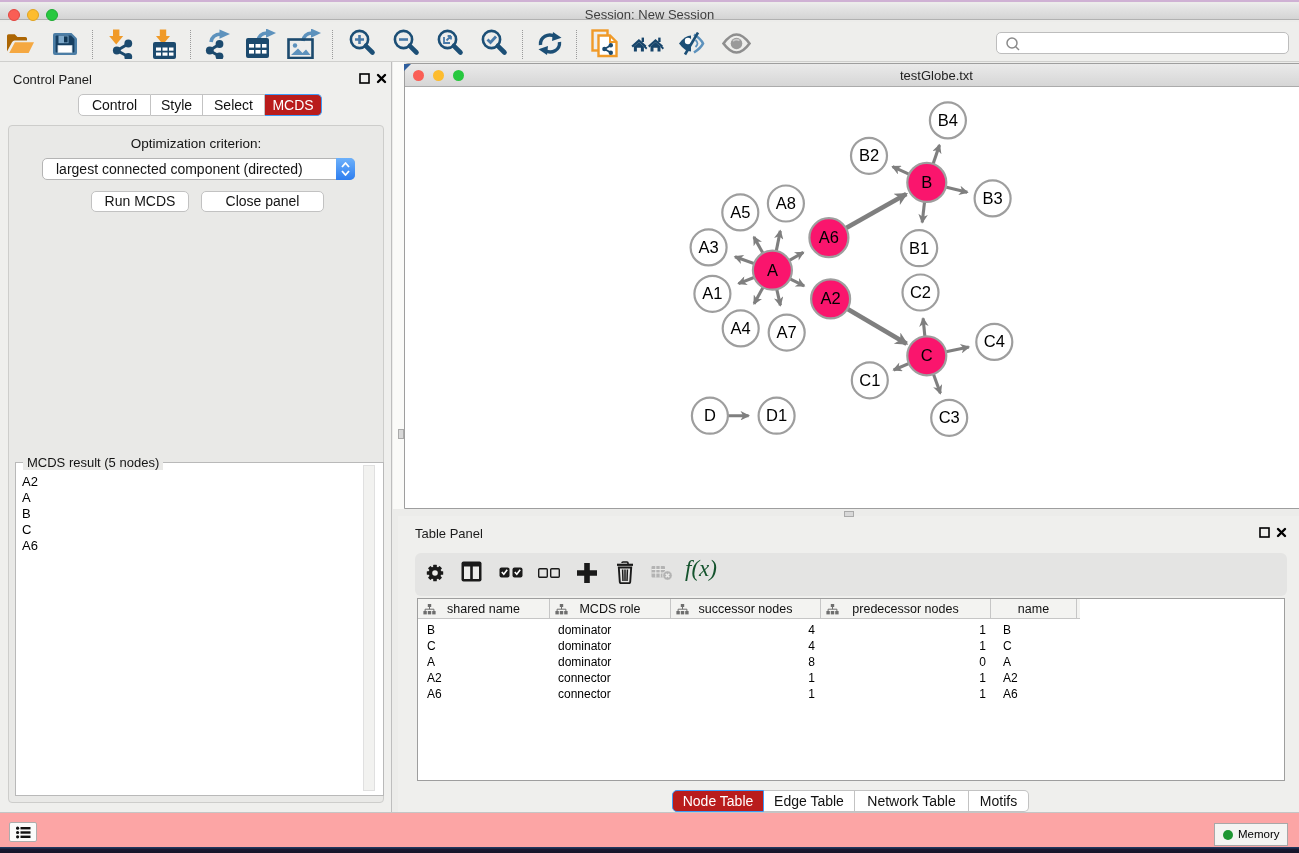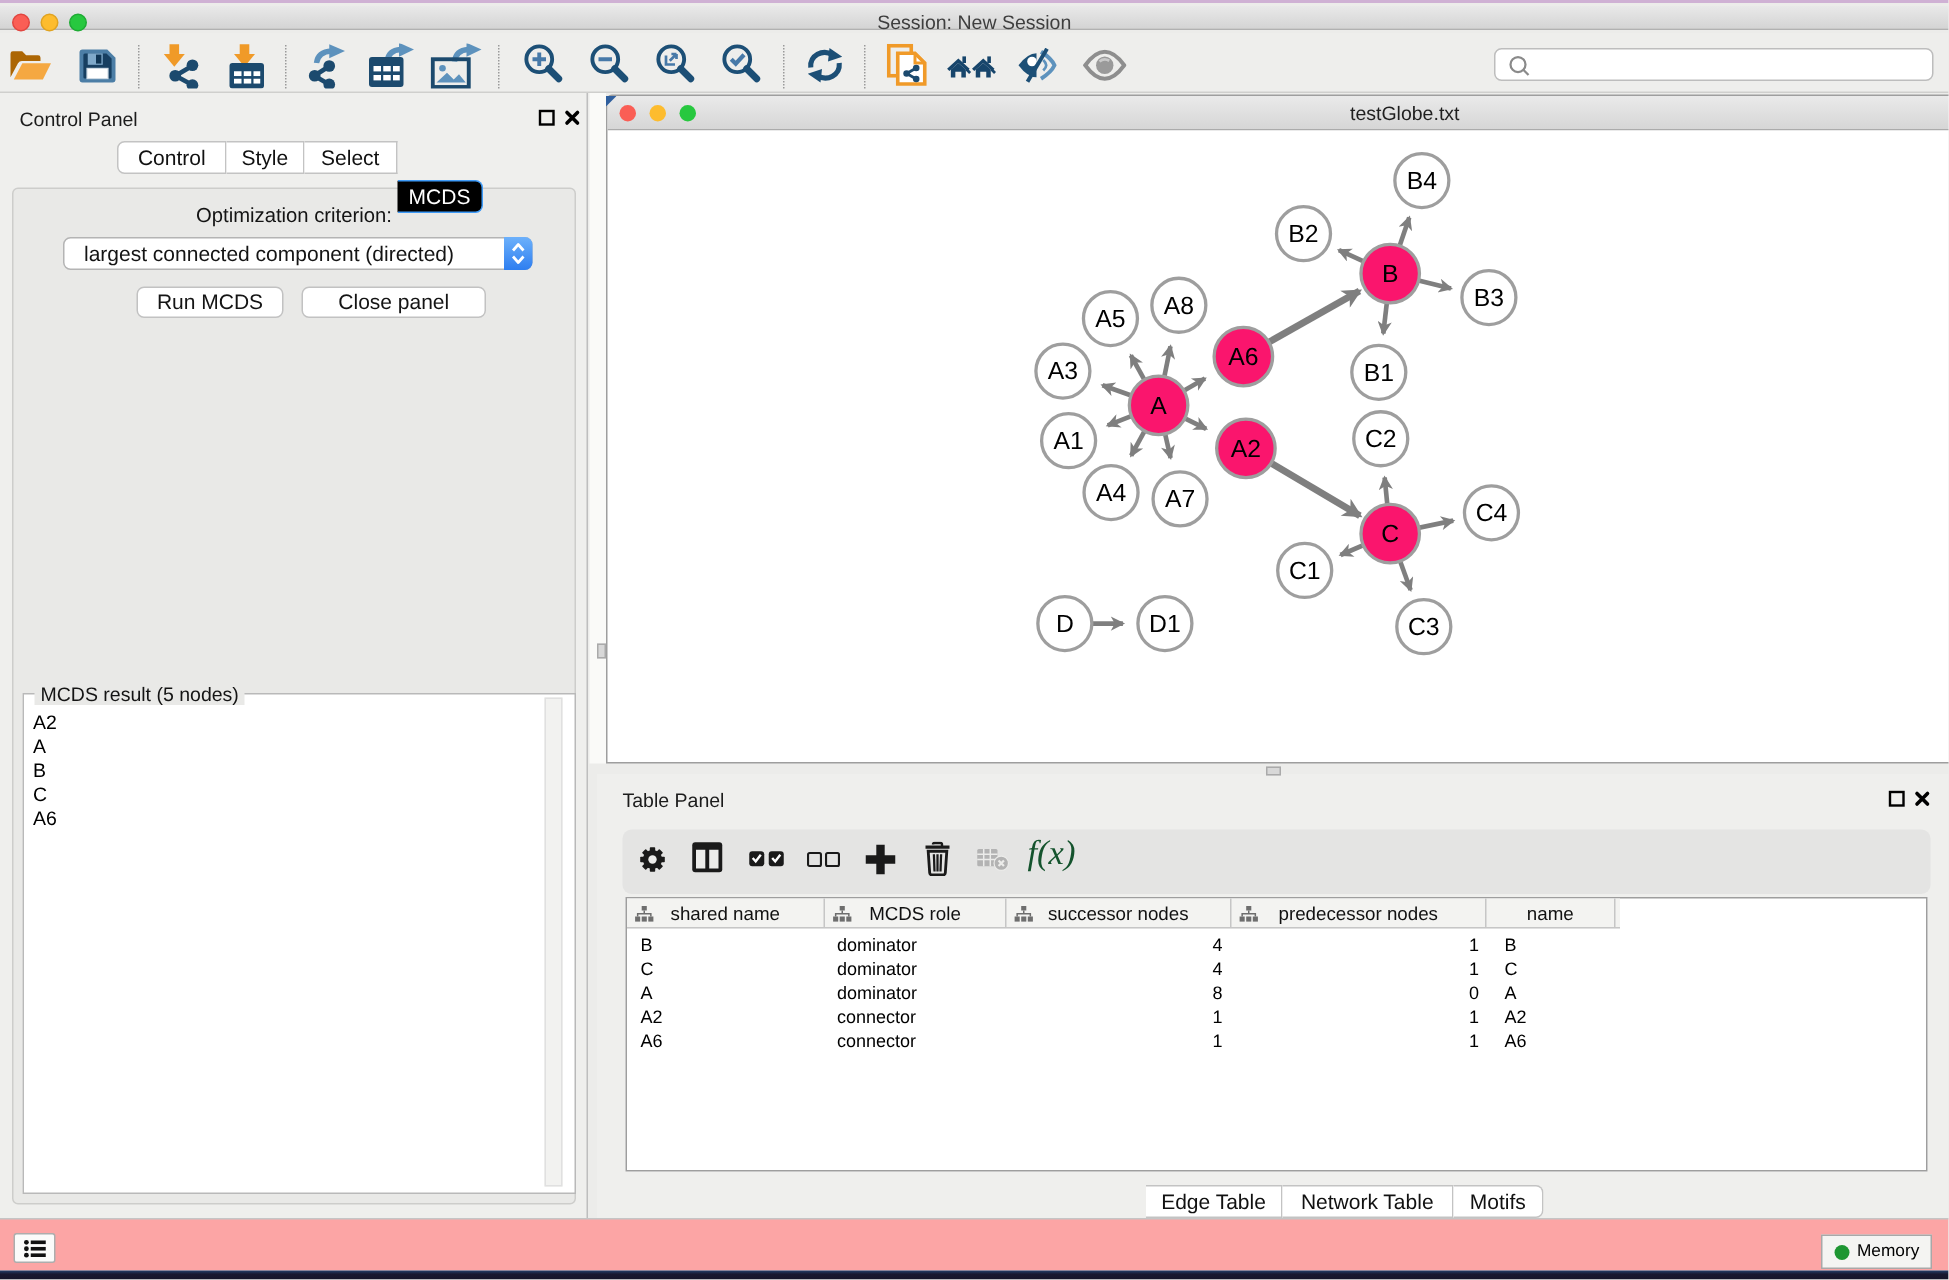--- a/index.html
+++ b/index.html
@@ -20,21 +20,21 @@
 .tbi { position:absolute; top:0; }
 #search { position:absolute; left:996px; top:10px; width:293px; height:22px; background:#fff; border:1px solid #bdbdbd; border-radius:5px; }
 
 #cpanel { left:0; top:62px; width:392px; height:750px; background:#efefed; border-right:1px solid #bebebe; }
 #cpanel .hdr { position:absolute; left:13px; top:10px; font-size:13px; color:#1c1c1c; }
 .winbtns { position:absolute; }
 .seg { position:absolute; display:flex; font-size:14px; color:#111; }
 .seg div { background:#fff; border:1px solid #c3c3c3; border-left:none; padding:2px 0 0 0; text-align:center; height:22px; }
 .seg div:first-child { border-left:1px solid #c3c3c3; border-radius:5px 0 0 5px; }
 .seg div:last-child { border-radius:0 5px 5px 0; }
-.seg div.on { background:#000000; border-color:#3e9bf8; color:#fff;margin-top:26px; }
+.seg div.on { background:#b91c1c; border-color:#3e9bf8; color:#fff; }
 #cpcontent { left:8px; top:63px; width:376px; height:678px; background:#e9e9e7; border:1px solid #cdcdcb; border-radius:4px; }
 #optlbl { left:0; top:74px; width:392px; text-align:center; font-size:13.5px; color:#141414; }
 #combo { left:42px; top:96px; width:313px; height:22px; background:#fff; border:1px solid #b4b4b4; border-radius:5px; font-size:14px; color:#141414; }
 #combo span { position:absolute; left:13px; top:2px; }
 #combo .cap { position:absolute; right:-1px; top:-1px; width:19px; height:22px; border-radius:0 5px 5px 0; background:linear-gradient(#6db1fb,#2e7ef0); }
 .btn { position:absolute; height:21px; background:#fff; border:1px solid #c2c2c2; border-radius:5px; font-size:14px; color:#141414; text-align:center; padding-top:1px; }
 #grp { left:15px; top:400px; width:369px; height:334px; border:1px solid #b9b9b9; background:#fff; }
 #grp .lbl { position:absolute; left:7px; top:-8px; background:#e9e9e7; padding:0 4px; font-size:13px; color:#141414; }
 #grp .sb { position:absolute; right:8px; top:2px; width:12px; height:326px; background:#f2f2f0; border:1px solid #e0e0e0; }
 #grp .items { position:absolute; left:6px; top:11px; font-size:13px; color:#000; line-height:16px; }

